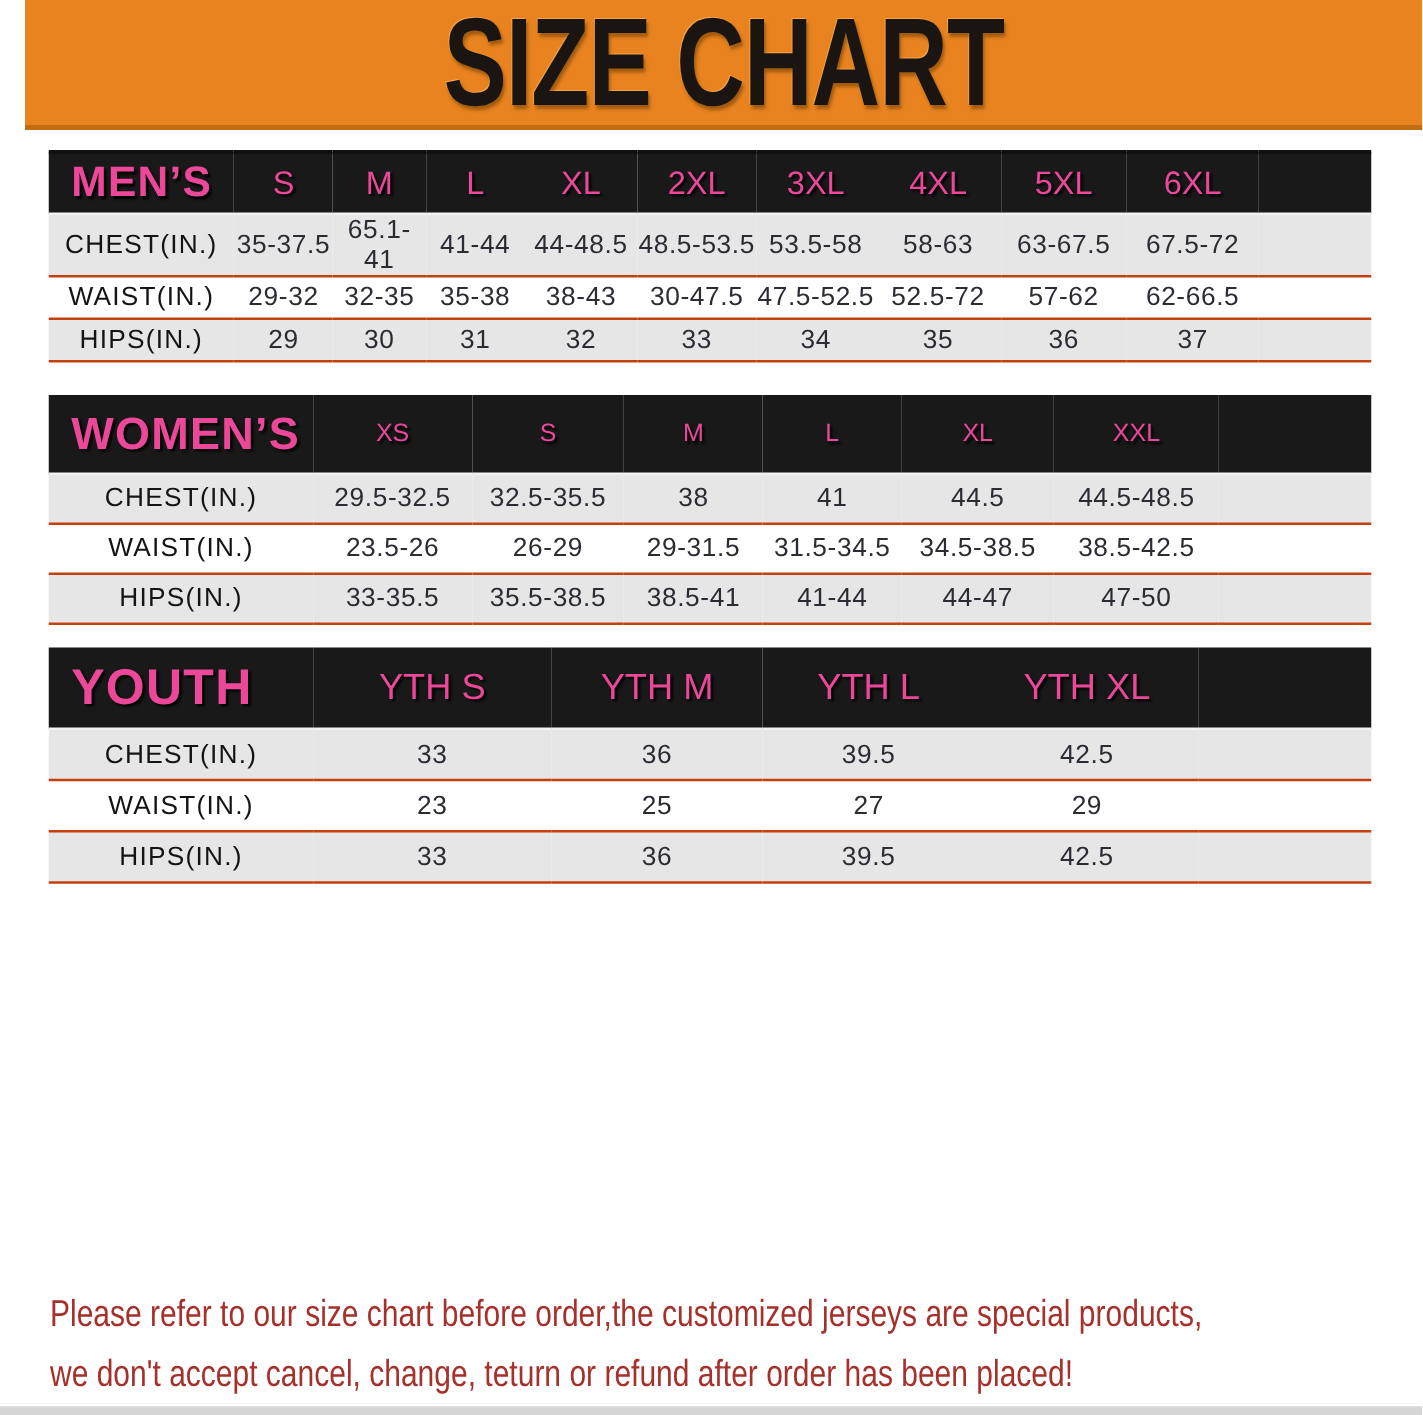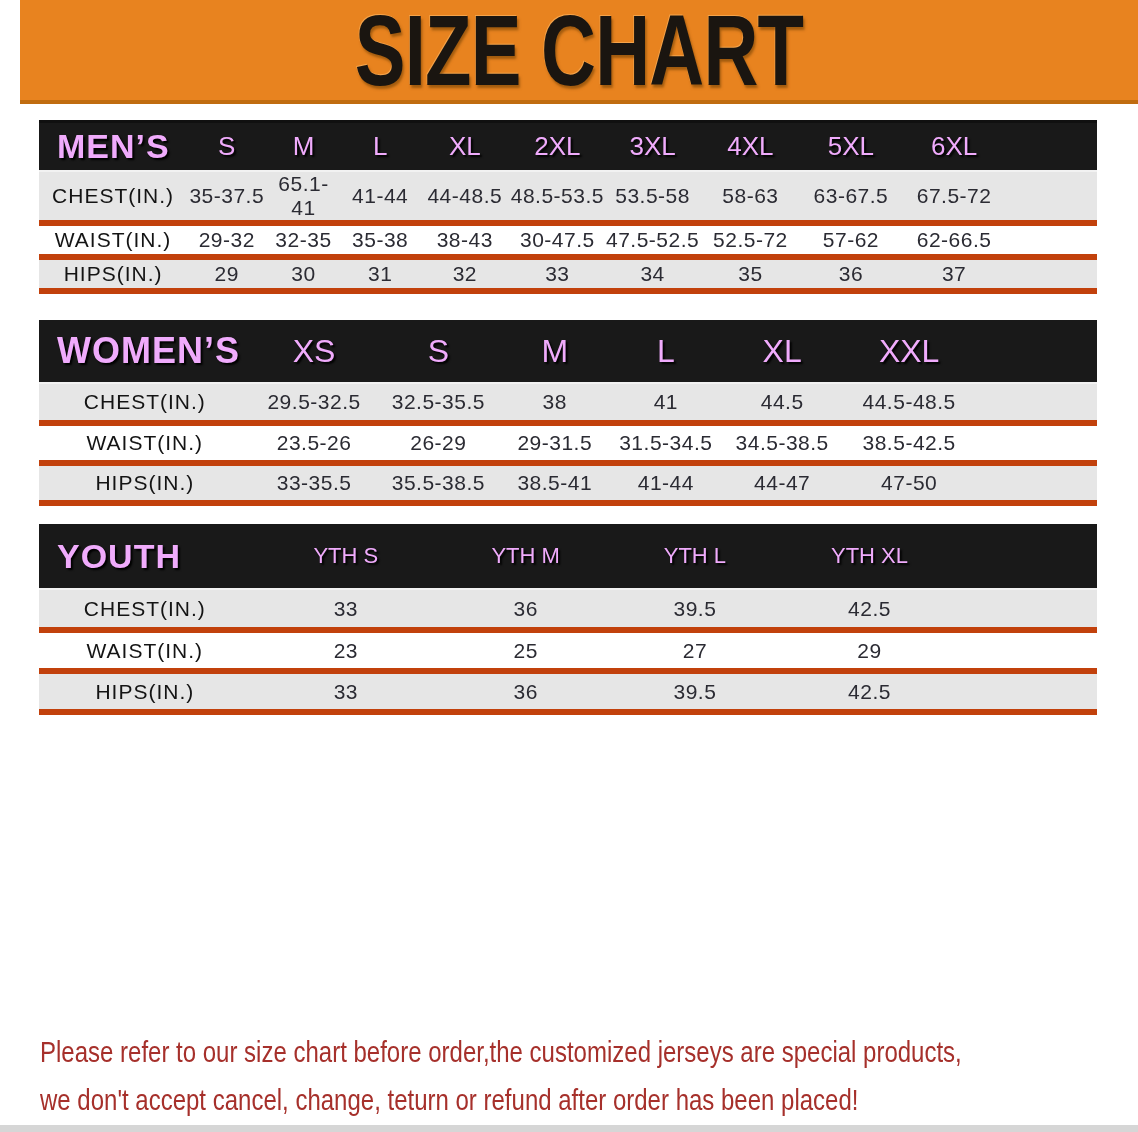--- a/index.html
+++ b/index.html
@@ -41,33 +41,33 @@
   .size-table{
     width:1058px;margin-left:39px;
     border-collapse:collapse;table-layout:fixed;
   }
   .t-men{margin-top:16px;}
   .t-women{margin-top:26px;}
   .t-youth{margin-top:18px;}
   .size-table th,.size-table td{padding:0;text-align:center;vertical-align:middle;}
   .head-row{background:#191919;}
   .head-row th{
-    color:#f0abfc;font-weight:400;
+    color:#ec4899;font-weight:400;
     text-shadow:2px 2px 2px #000;
   }
   .t-men  .head-row th{height:47px;font-size:26px;}
-  .t-women .head-row th{height:62px;font-size:32px;}
-  .t-youth .head-row th{height:64px;font-size:22px;}
+  .t-women .head-row th{height:62px;font-size:20px;}
+  .t-youth .head-row th{height:64px;font-size:29px;}
   th.group-label{text-align:left;padding-left:18px;font-weight:700;letter-spacing:1px;}
   .t-men  th.group-label{font-size:34px;}
   .t-women th.group-label{font-size:36px;}
-  .t-youth th.group-label{font-size:34px;}
+  .t-youth th.group-label{font-size:40px;}
   .t-men .head-row{border-top:3px solid #101010;}
   .head-row{border-bottom:2px solid #F2F2F2;}
-  .size-table tbody tr{border-bottom:6px solid #c2410c;}
+  .size-table tbody tr{border-bottom:2px solid #c2410c;}
   .size-table tbody tr:nth-child(odd){background:#E6E6E6;}
   .t-men  tbody tr{height:34px;}
   .t-women tbody tr{height:40px;}
   .t-youth tbody tr{height:41px;}
   td.row-label{
     font-size:21px;color:#141414;letter-spacing:1px;
   }
   td.value{
     font-size:21px;color:#2B2B33;letter-spacing:.5px;
   }

